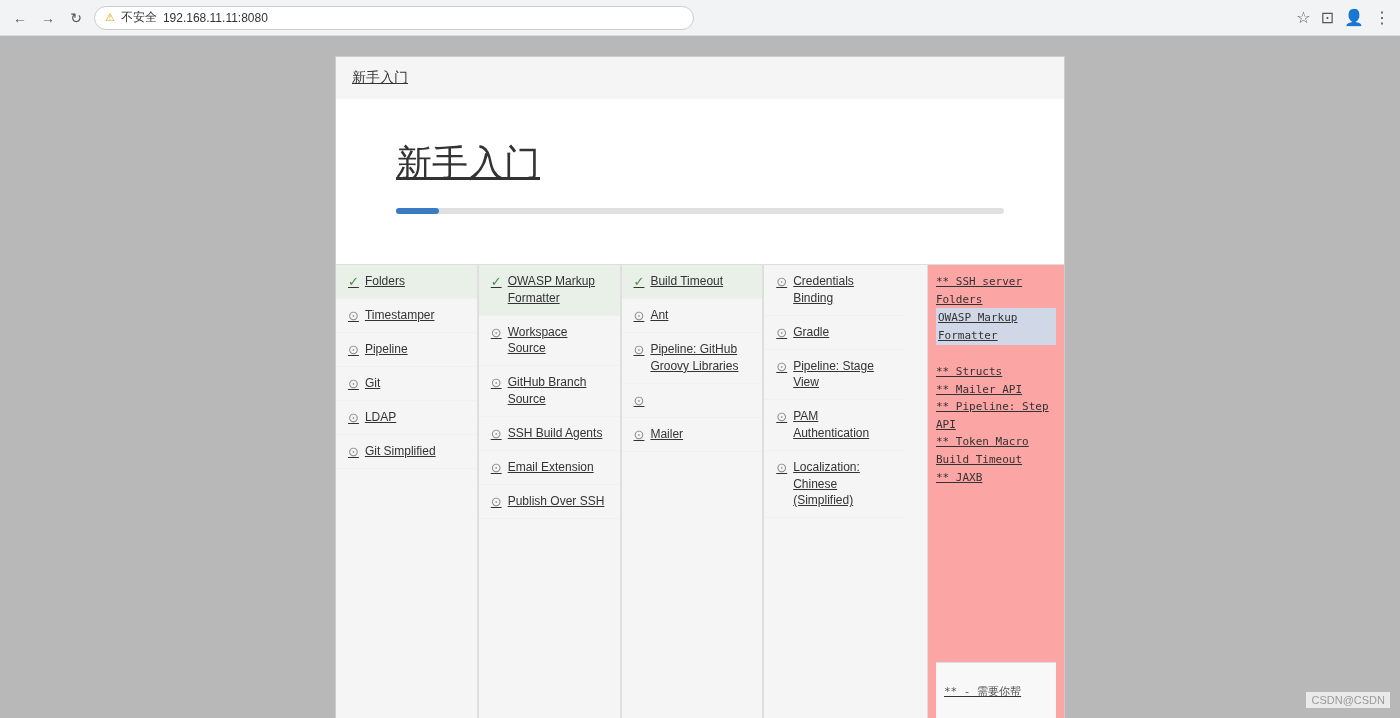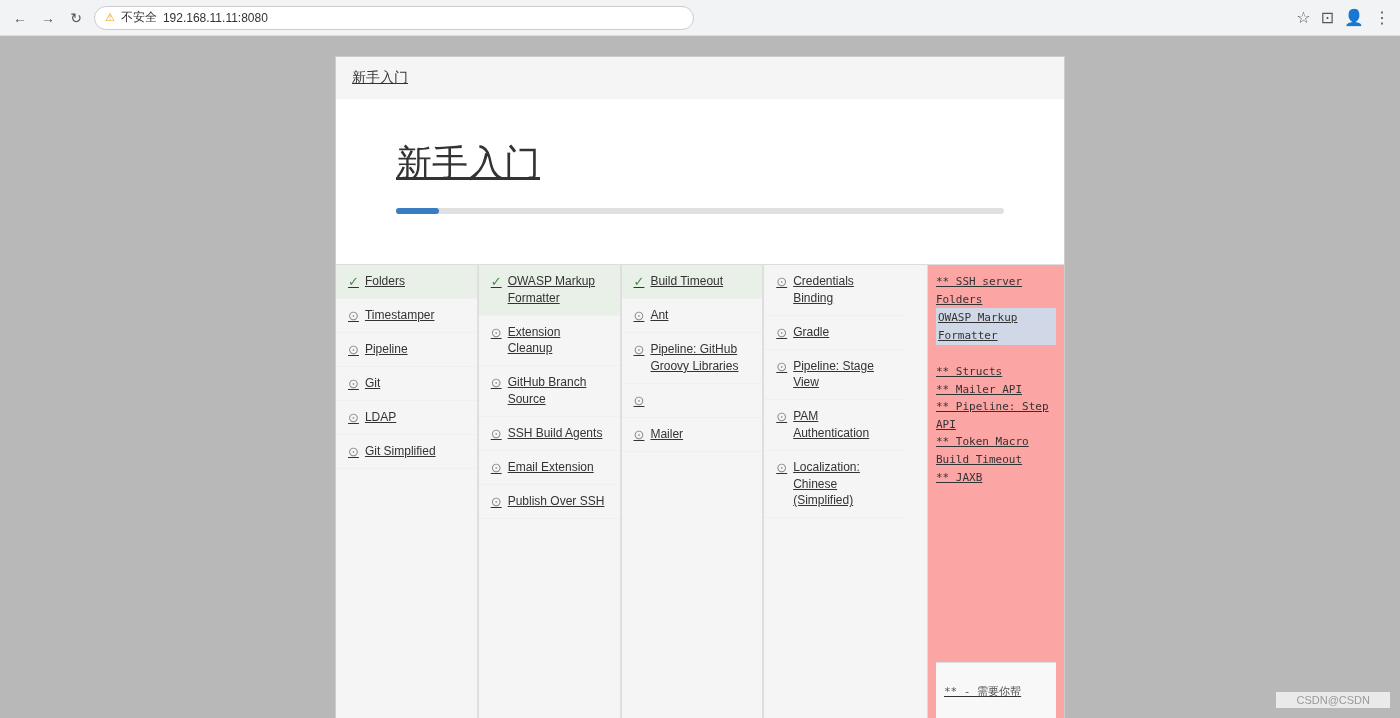--- a/index.html
+++ b/index.html
@@ -166,21 +166,21 @@
     }
 
     
     .watermark {
       position: fixed;
       bottom: 10px;
       right: 10px;
       font-size: 11px;
       color: #999;
       background: rgba(255,255,255,0.7);
-      padding: 2px 20px;
+      padding: 2px 5px;
     }
 
     .table-area {
       display: flex;
       border-top: 1px solid #ddd;
     }
 
     .cols-container {
       display: flex;
       flex: 1;
@@ -257,21 +257,21 @@
 
         <div class="col-divider"></div>
 
         <div class="plugin-col">
           <div class="plugin-item selected">
             <span class="icon icon-check">✓</span>
             <span class="plugin-name">OWASP Markup Formatter</span>
           </div>
           <div class="plugin-item">
             <span class="icon icon-circle">⊙</span>
-            <span class="plugin-name">Extension Cleanup</span>
+            <span class="plugin-name">Workspace Source</span>
           </div>
           <div class="plugin-item">
             <span class="icon icon-circle">⊙</span>
             <span class="plugin-name">GitHub Branch Source</span>
           </div>
           <div class="plugin-item">
             <span class="icon icon-circle">⊙</span>
             <span class="plugin-name">SSH Build Agents</span>
           </div>
           <div class="plugin-item">

